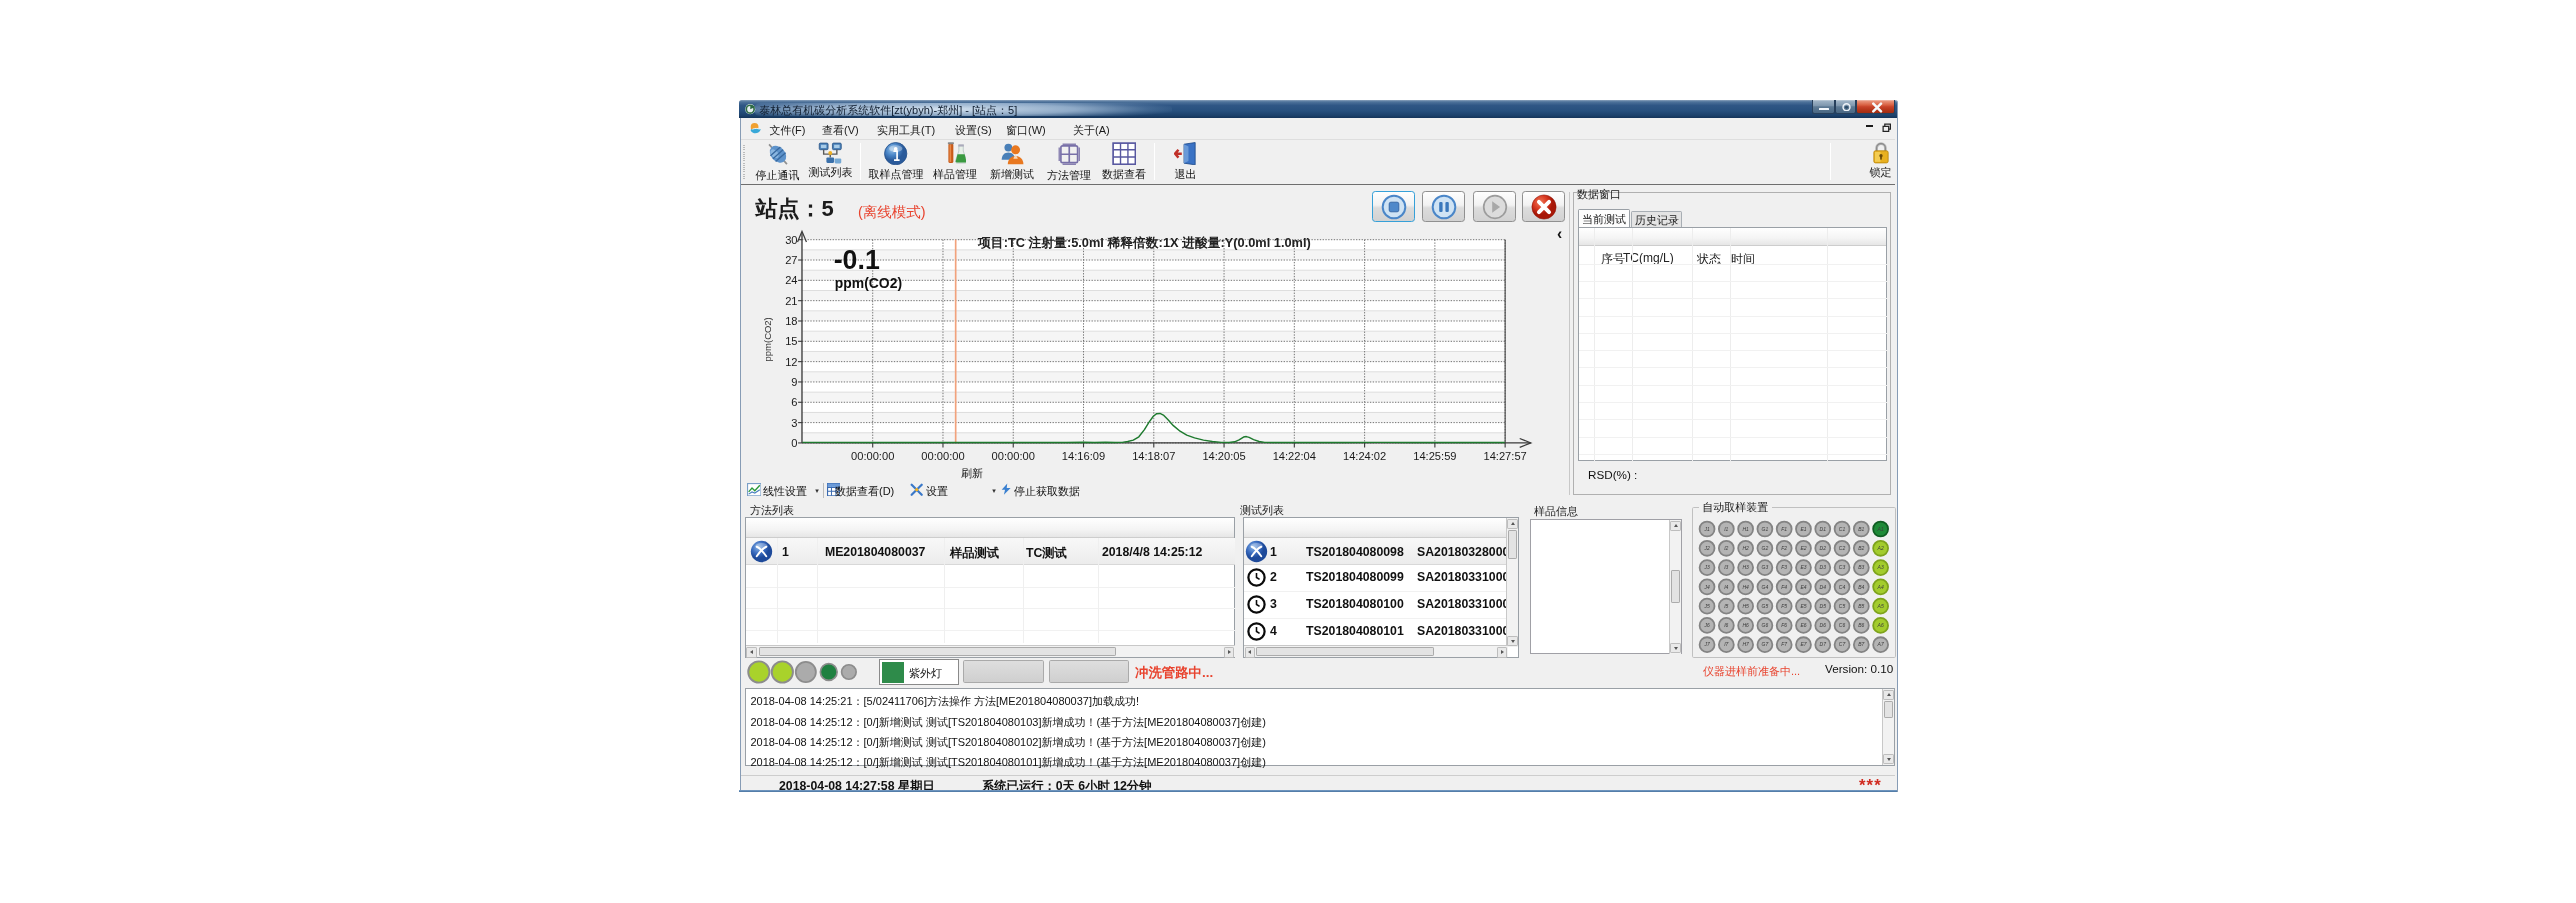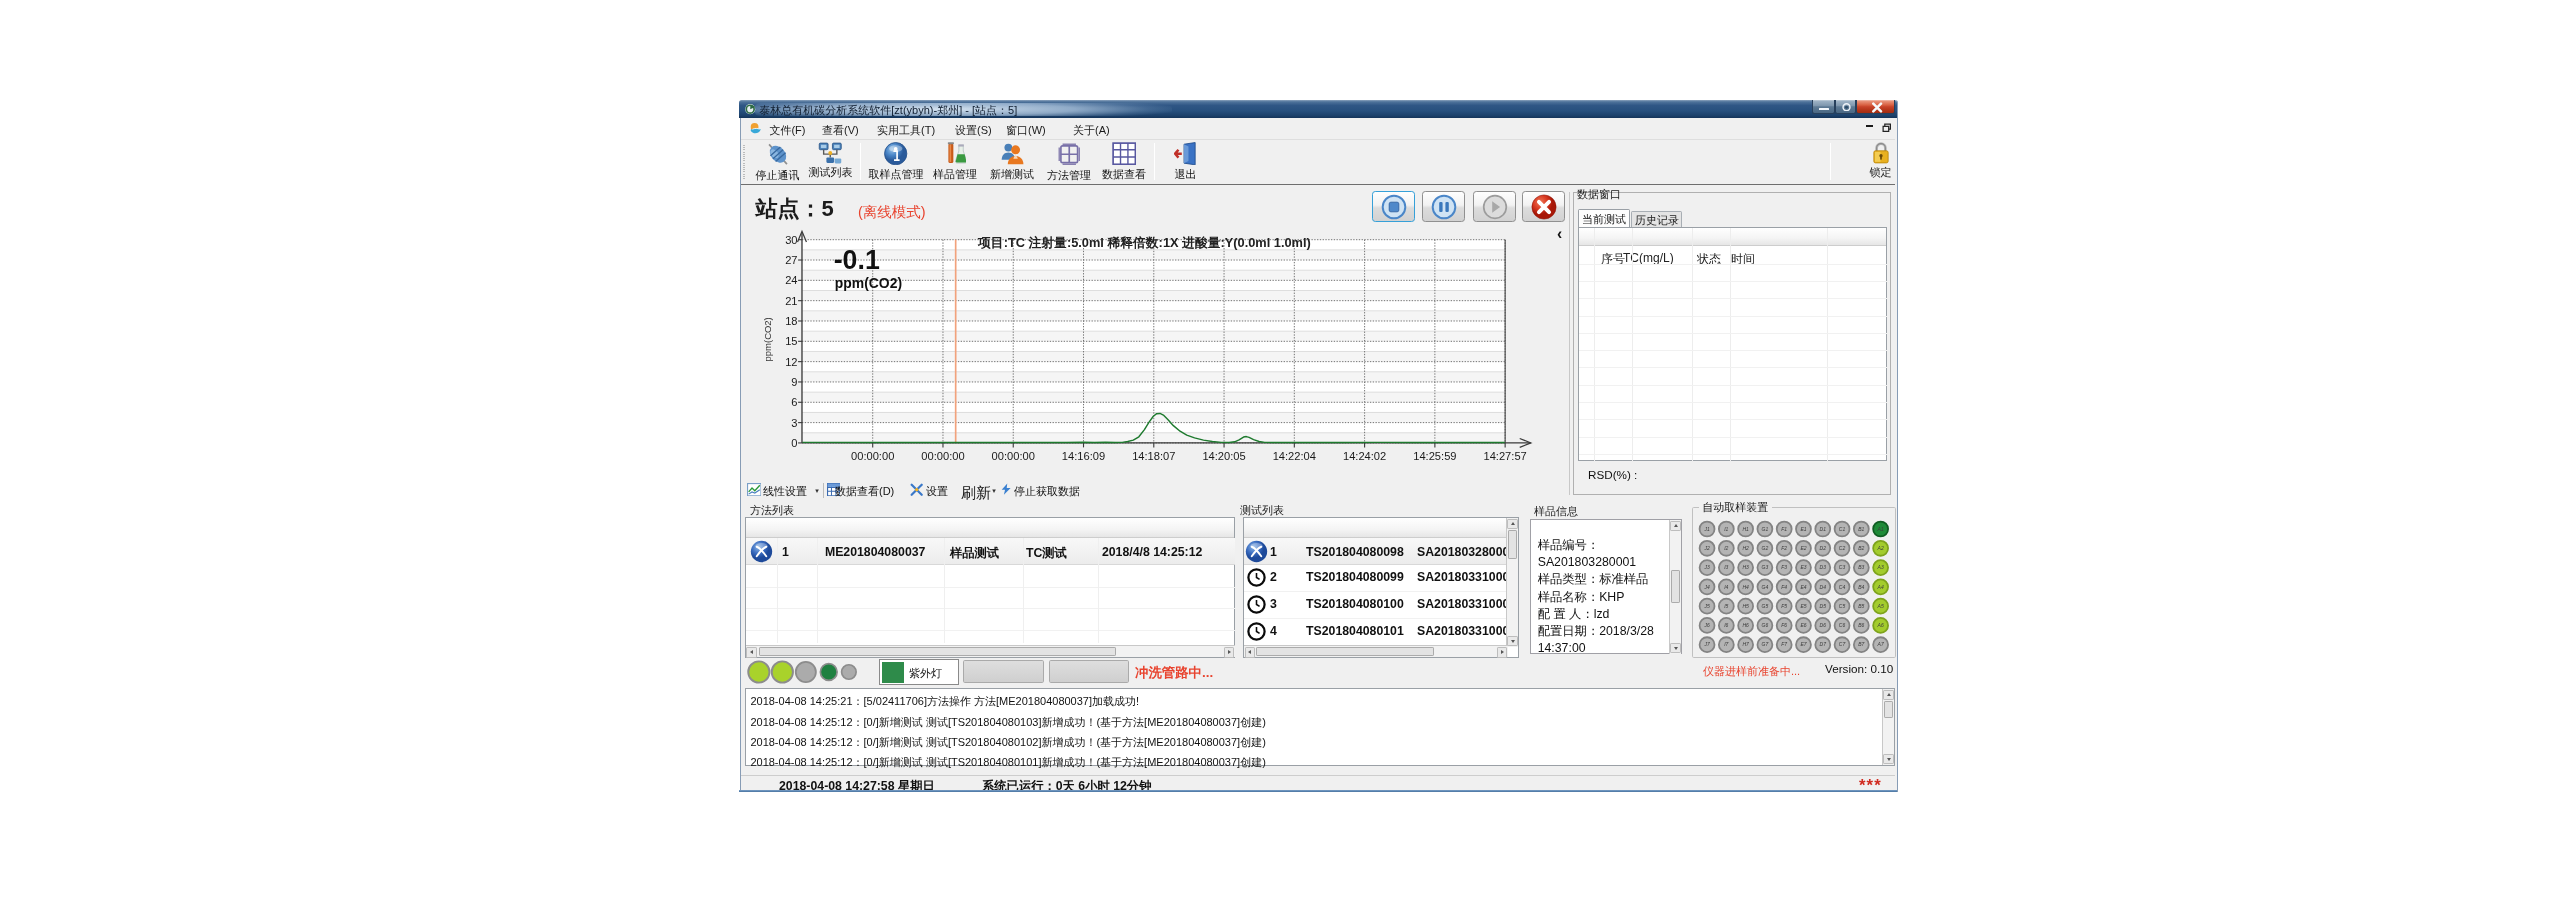--- a/index.html
+++ b/index.html
@@ -354,21 +354,21 @@
           <rect x="1" y="1" width="22" height="22" fill="#fff" stroke="#3a6ab0" stroke-width="2"></rect>
           <path d="M1 8h22M1 15h22M8 1v22M16 1v22" stroke="#3a6ab0" stroke-width="1.8"></path>
           <rect x="1" y="1" width="22" height="6" fill="#6a9ad8"></rect>
         </svg>
       <div class="abs" style="left:94px;top:298px;font-size:11px;color:#111">数据查看(D)</div>
       <svg class="abs" style="left:169px;top:297px" width="13.4" height="13.4" viewBox="0 0 24 24">
           <path d="M3 3l18 18M21 3L3 21" stroke="#3a78c8" stroke-width="4" stroke-linecap="round"></path>
           <circle cx="12" cy="12" r="3" fill="#f0b020"></circle>
         </svg>
       <div class="abs" style="left:185px;top:298px;font-size:11px;color:#111">设置</div>
-      <div class="abs" style="left:220px;top:298px;font-size:15px;color:#111">刷新</div>
+      <div class="abs" style="left:220px;top:280px;font-size:11px;color:#111">刷新</div>
       <div class="abs" style="left:250px;top:301px;font-size:6.1px;color:#333">▼</div>
       <svg class="abs" style="left:259px;top:297px" width="12.3" height="12.3" viewBox="0 0 22 22">
           <path d="M13 1L3 12h6l-2 9L19 9h-7z" fill="#3a80d0"></path>
         </svg>
       <div class="abs" style="left:273px;top:298px;font-size:11px;color:#111">停止获取数据</div>
     </div>
     <div id="panelright">
       <div class="abs" style="left:828px;top:6.1px;width:0.6px;height:303px;background:#c8c8c8"></div>
       <div class="abs" style="left:832px;top:6.1px;width:318px;height:303px;border:0.6px solid #b0b0b0;background:#f0f0f0"></div>
       <div class="grouplabel" style="left:836px;top:0.6px">数据窗口</div>
@@ -496,21 +496,20 @@
       <div class="hsb" style="left:0;bottom:0;width:264px">
         <div class="sbbtn" style="left:0.6px;top:0.6px"></div>
           <div class="arr" style="left:3.9px;top:3.9px;border-top:2.2px solid transparent;border-bottom:2.2px solid transparent;border-right:3.3px solid #555"></div>
         <div class="sbbtn" style="right:0.6px;top:0.6px"></div>
           <div class="arr" style="right:3.9px;top:3.9px;border-top:2.2px solid transparent;border-bottom:2.2px solid transparent;border-left:3.3px solid #555"></div>
         <div class="sbthumb" style="left:12.3px;top:0.6px;width:178px;height:9.5px"></div>
       </div>
     </div>
     <div class="grouplabel" style="left:793px;top:318px">样品信息</div>
     <div class="abs" style="left:789px;top:333px;width:152px;height:135px;background:#fff;border:0.6px solid #a0a0a6">
-      <div class="abs" style="left:6.7px;top:16.7px;font-size:12.3px;color:#111;line-height:17.3px;white-space:nowrap">样品编号：<br>SA201803280001<br>样品类型：标准样品<br>样品名称：KHP<br>配 置 人：lzd<br>配置日期：2018/3/28<br>14:37:00</div>
       <div class="vsb" style="right:0;top:0;height:134px;background:#f2f2f2">
         <div class="sbbtn" style="left:0px;top:0.6px;width:10.6px"></div>
           <div class="arr" style="left:3.3px;top:3.9px;border-left:2.2px solid transparent;border-right:2.2px solid transparent;border-bottom:3.3px solid #555"></div>
         <div class="sbbtn" style="left:0px;bottom:0.6px;width:10.6px"></div>
           <div class="arr" style="left:3.3px;bottom:3.9px;border-left:2.2px solid transparent;border-right:2.2px solid transparent;border-top:3.3px solid #555"></div>
         <div class="sbthumb" style="left:0.6px;top:50px;width:9.5px;height:33px"></div>
       </div>
     </div>
     <div class="abs" style="left:951px;top:321px;width:204px;height:151px;border:0.6px solid #c0c0c0;border-radius:1.7px"></div>
     <div class="grouplabel" style="left:958px;top:314px;background:#f0f0f0;padding:0 3.3px">自动取样装置</div>

